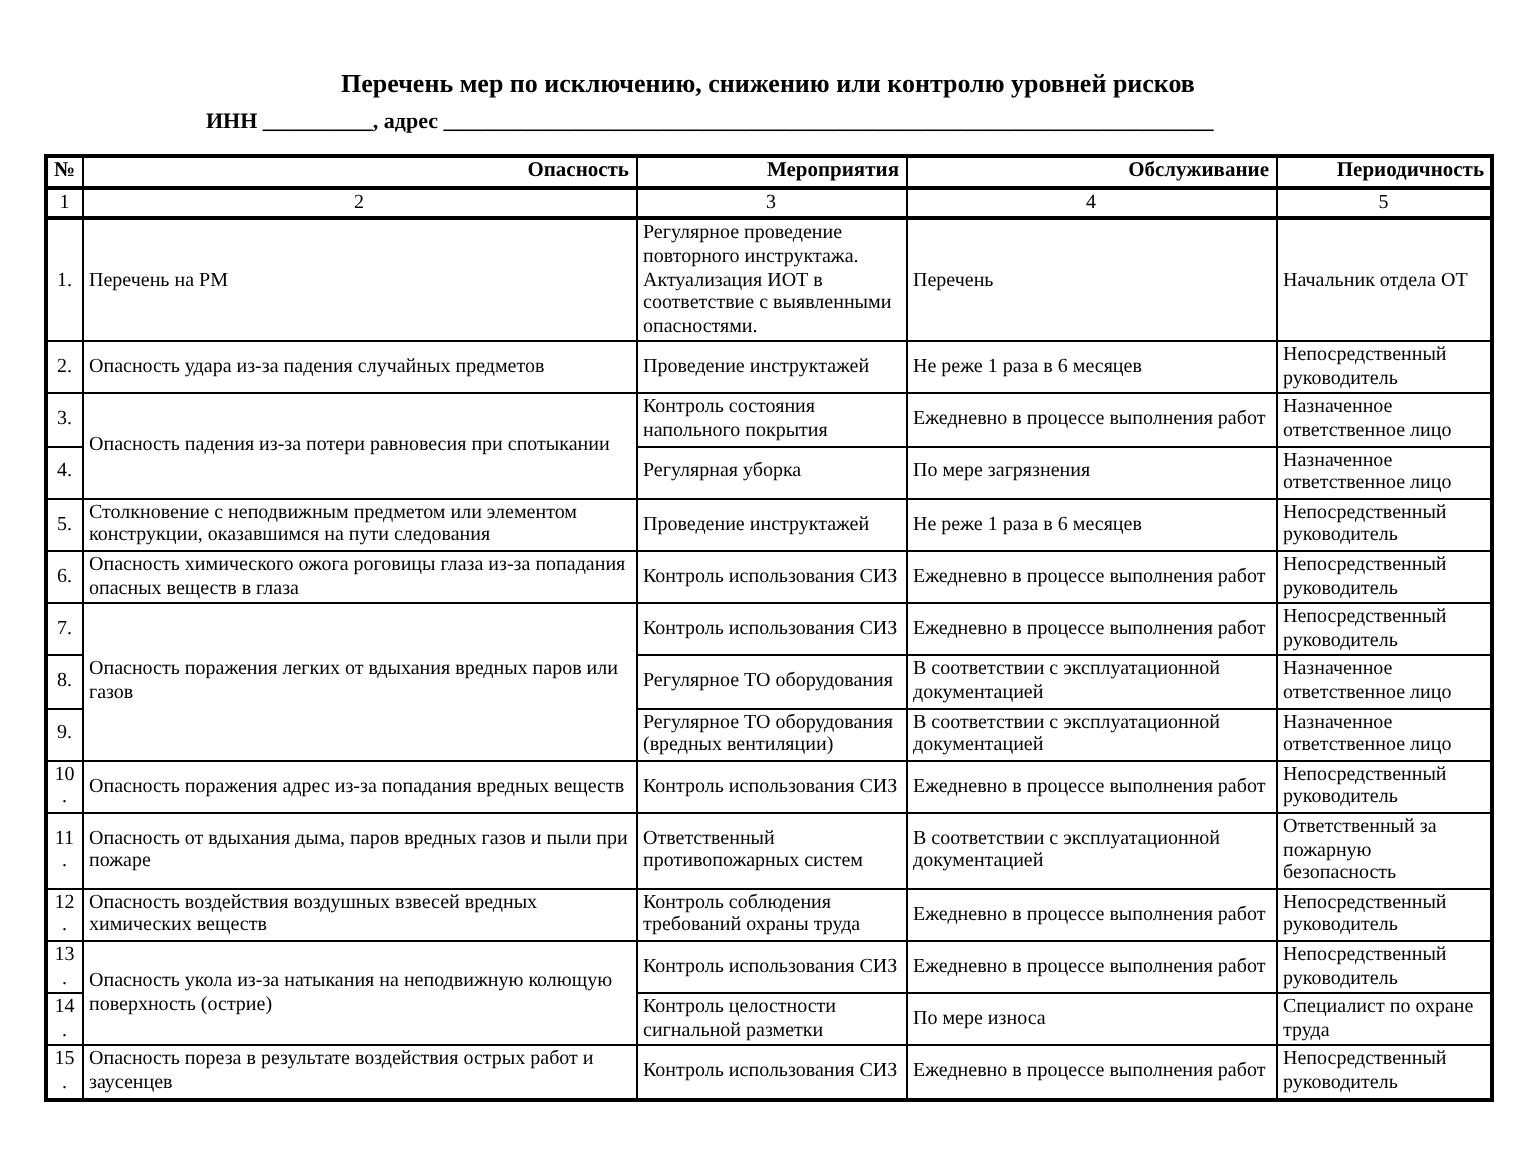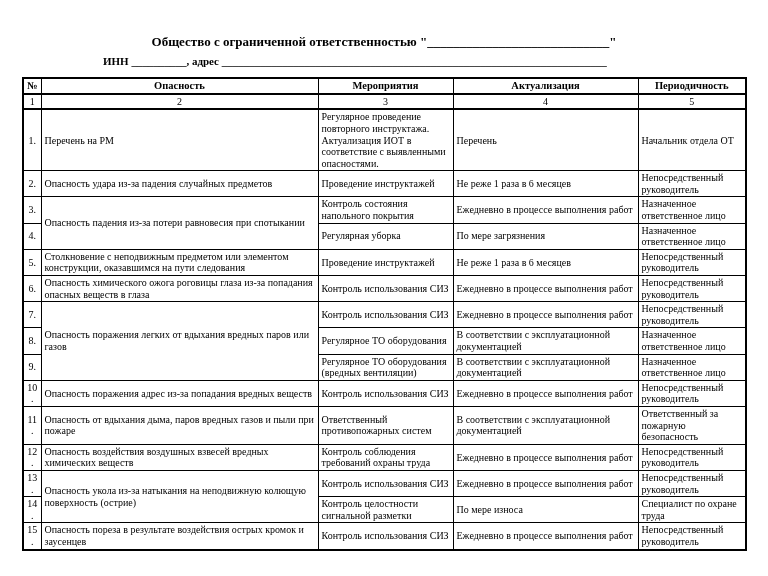--- a/index.html
+++ b/index.html
@@ -21,47 +21,47 @@
     width:723px; margin:10px 0 0 22px;
     border:2px solid #000;
   }
   table.risk th, table.risk td {
     border:1px solid #000;
     font-size:10px; line-height:1.16;
     padding:1px 3px; vertical-align:middle;
     word-wrap:break-word; overflow:hidden;
   }
   table.risk th {
-    font-weight:bold; text-align:center; font-size:10.5px;
+    font-weight:bold; text-align:right; font-size:10.5px;
     border-bottom:2px solid #000;
   }
   table.risk tr.nums td { border-bottom:2px solid #000; }
   table.risk .c { text-align:center; }
 </style>
 </head>
 <body>
 
 <div class="doc">
-  <div class="title-line"><span>Общество с ограниченной ответственностью "</span><span>____________________________</span><span>"</span></div>
+  <div class="title-line">Перечень мер по исключению, снижению или контролю уровней рисков</div>
   <div class="inn-line"><span>ИНН </span><span>__________</span><span>, адрес </span><span>______________________________________________________________________</span></div>
 
   <table class="risk">
     <colgroup>
       <col style="width:18px">
       <col style="width:277px">
       <col style="width:135px">
       <col style="width:185px">
       <col style="width:108px">
     </colgroup>
     <tbody>
         <tr>
           <th class="c">№</th>
           <th>Опасность</th>
           <th>Мероприятия</th>
-          <th>Актуализация</th>
+          <th>Обслуживание</th>
           <th>Периодичность</th>
         </tr>
         <tr class="nums">
           <td class="c">1</td>
           <td class="c">2</td>
           <td class="c">3</td>
           <td class="c">4</td>
           <td class="c">5</td>
         </tr>
         <tr>
@@ -153,20 +153,20 @@
           <td>Непосредственный руководитель</td>
         </tr>
         <tr>
           <td class="c">14.</td>
           <td>Контроль целостности сигнальной разметки</td>
           <td>По мере износа</td>
           <td>Специалист по охране труда</td>
         </tr>
         <tr>
           <td class="c">15.</td>
-          <td>Опасность пореза в результате воздействия острых кромок и заусенцев</td>
+          <td>Опасность пореза в результате воздействия острых работ и заусенцев</td>
           <td>Контроль использования СИЗ</td>
           <td>Ежедневно в процессе выполнения работ</td>
           <td>Непосредственный руководитель</td>
         </tr>
       </tbody>
   </table>
 </div>
 
 </body></html>

